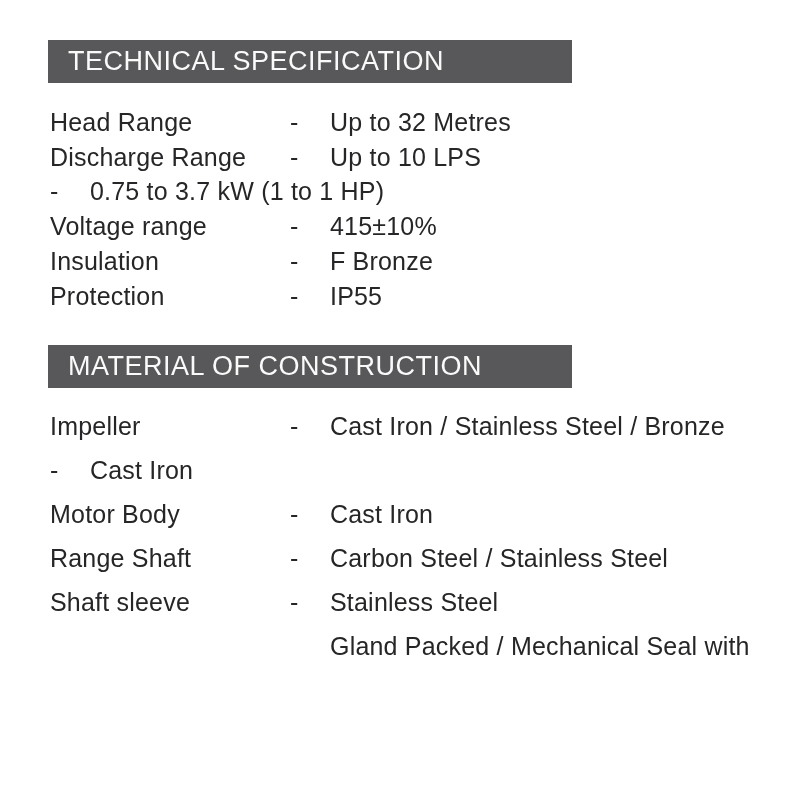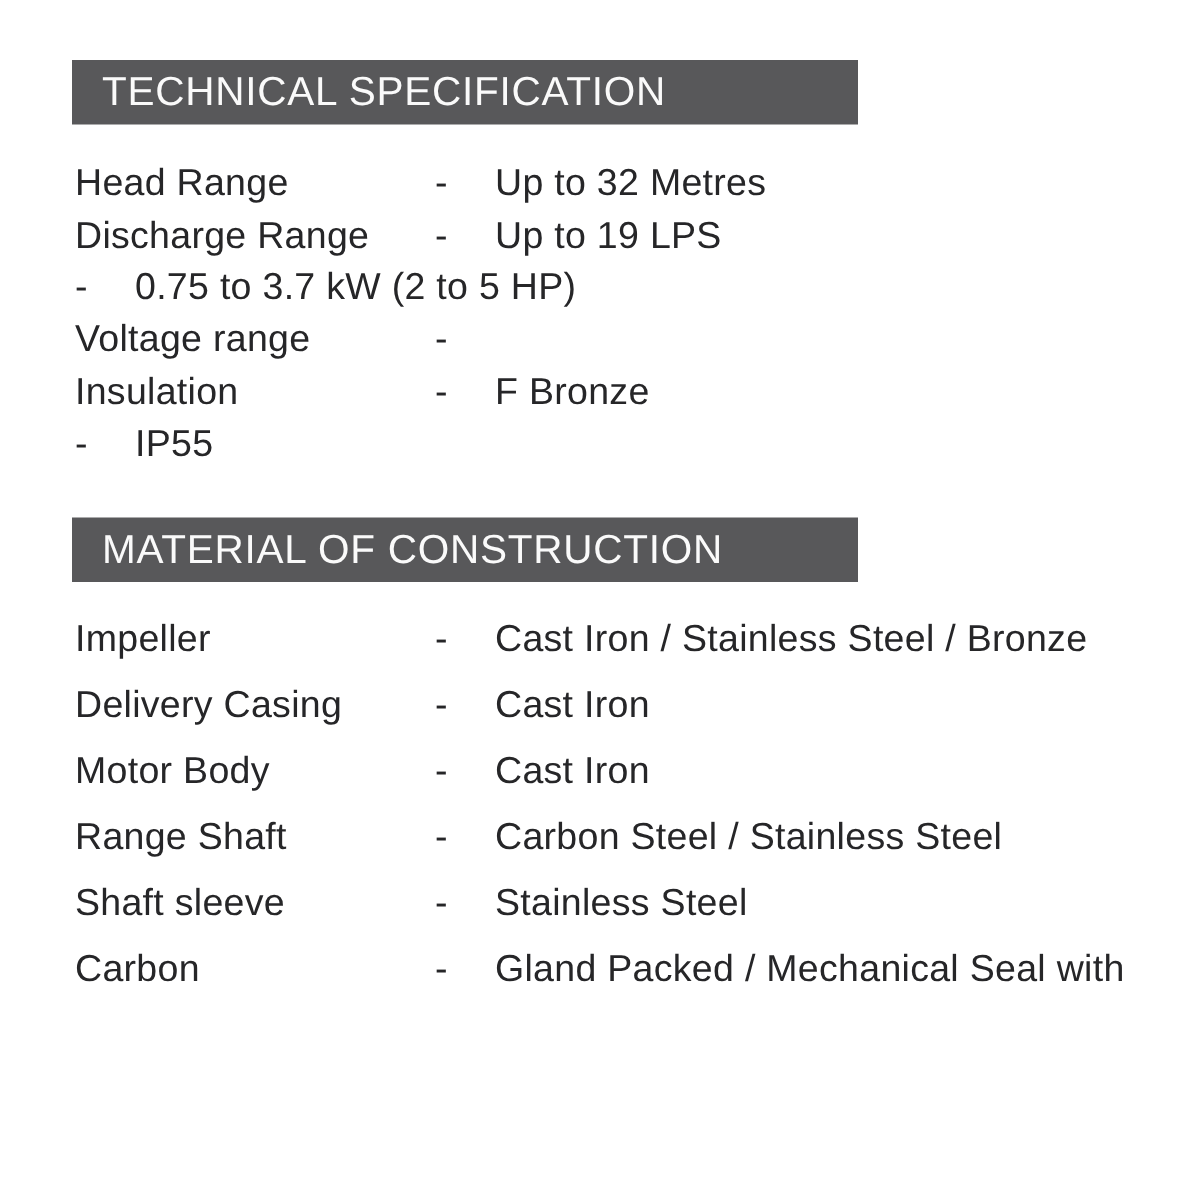--- a/index.html
+++ b/index.html
@@ -40,21 +40,21 @@
     left: 50px;
     right: 36px;
     font-size: 25px;
     letter-spacing: 0.2px;
   }
   .list-technical { top: 105px; }
   .list-technical .spec-row { line-height: 34.7px; }
   .list-material  { top: 404px; }
   .list-material .spec-row { line-height: 44px; }
 
-  .spec-row { display: flex; align-items: flex-start; }
+  .spec-row { display: flex; align-items: flex-end; }
   .spec-label {
     width: 240px;
     flex: 0 0 240px;
   }
   .spec-separator {
     width: 40px;
     flex: 0 0 40px;
   }
   .spec-value {
     flex: 1 1 auto;
@@ -72,53 +72,54 @@
 
   <div class="spec-list list-technical">
     <div class="spec-row">
       <span class="spec-label">Head Range</span>
       <span class="spec-separator">-</span>
       <span class="spec-value">Up to 32 Metres</span>
     </div>
     <div class="spec-row">
       <span class="spec-label">Discharge Range</span>
       <span class="spec-separator">-</span>
-      <span class="spec-value">Up to 19 LPS</span>
+      <span class="spec-value">Up to 10 LPS</span>
     </div>
     <div class="spec-row">
       <span class="spec-separator">-</span>
-      <span class="spec-value">0.75 to 3.7 kW (2 to 5 HP)</span>
+      <span class="spec-value">0.75 to 3.7 kW (1 to 1 HP)</span>
     </div>
     <div class="spec-row">
       <span class="spec-label">Voltage range</span>
       <span class="spec-separator">-</span>
+      <span class="spec-value">415±10%</span>
     </div>
     <div class="spec-row">
       <span class="spec-label">Insulation</span>
       <span class="spec-separator">-</span>
       <span class="spec-value">F Bronze</span>
     </div>
     <div class="spec-row">
+      <span class="spec-label">Protection</span>
       <span class="spec-separator">-</span>
       <span class="spec-value">IP55</span>
     </div>
   </div>
 
   <div class="section-header header-material">
     <span>MATERIAL OF CONSTRUCTION</span>
   </div>
 
   <div class="spec-list list-material">
     <div class="spec-row">
       <span class="spec-label">Impeller</span>
       <span class="spec-separator">-</span>
       <span class="spec-value">Cast Iron / Stainless Steel / Bronze</span>
     </div>
     <div class="spec-row">
-      <span class="spec-label">Delivery Casing</span>
       <span class="spec-separator">-</span>
       <span class="spec-value">Cast Iron</span>
     </div>
     <div class="spec-row">
       <span class="spec-label">Motor Body</span>
       <span class="spec-separator">-</span>
       <span class="spec-value">Cast Iron</span>
     </div>
     <div class="spec-row">
       <span class="spec-label">Range Shaft</span>

